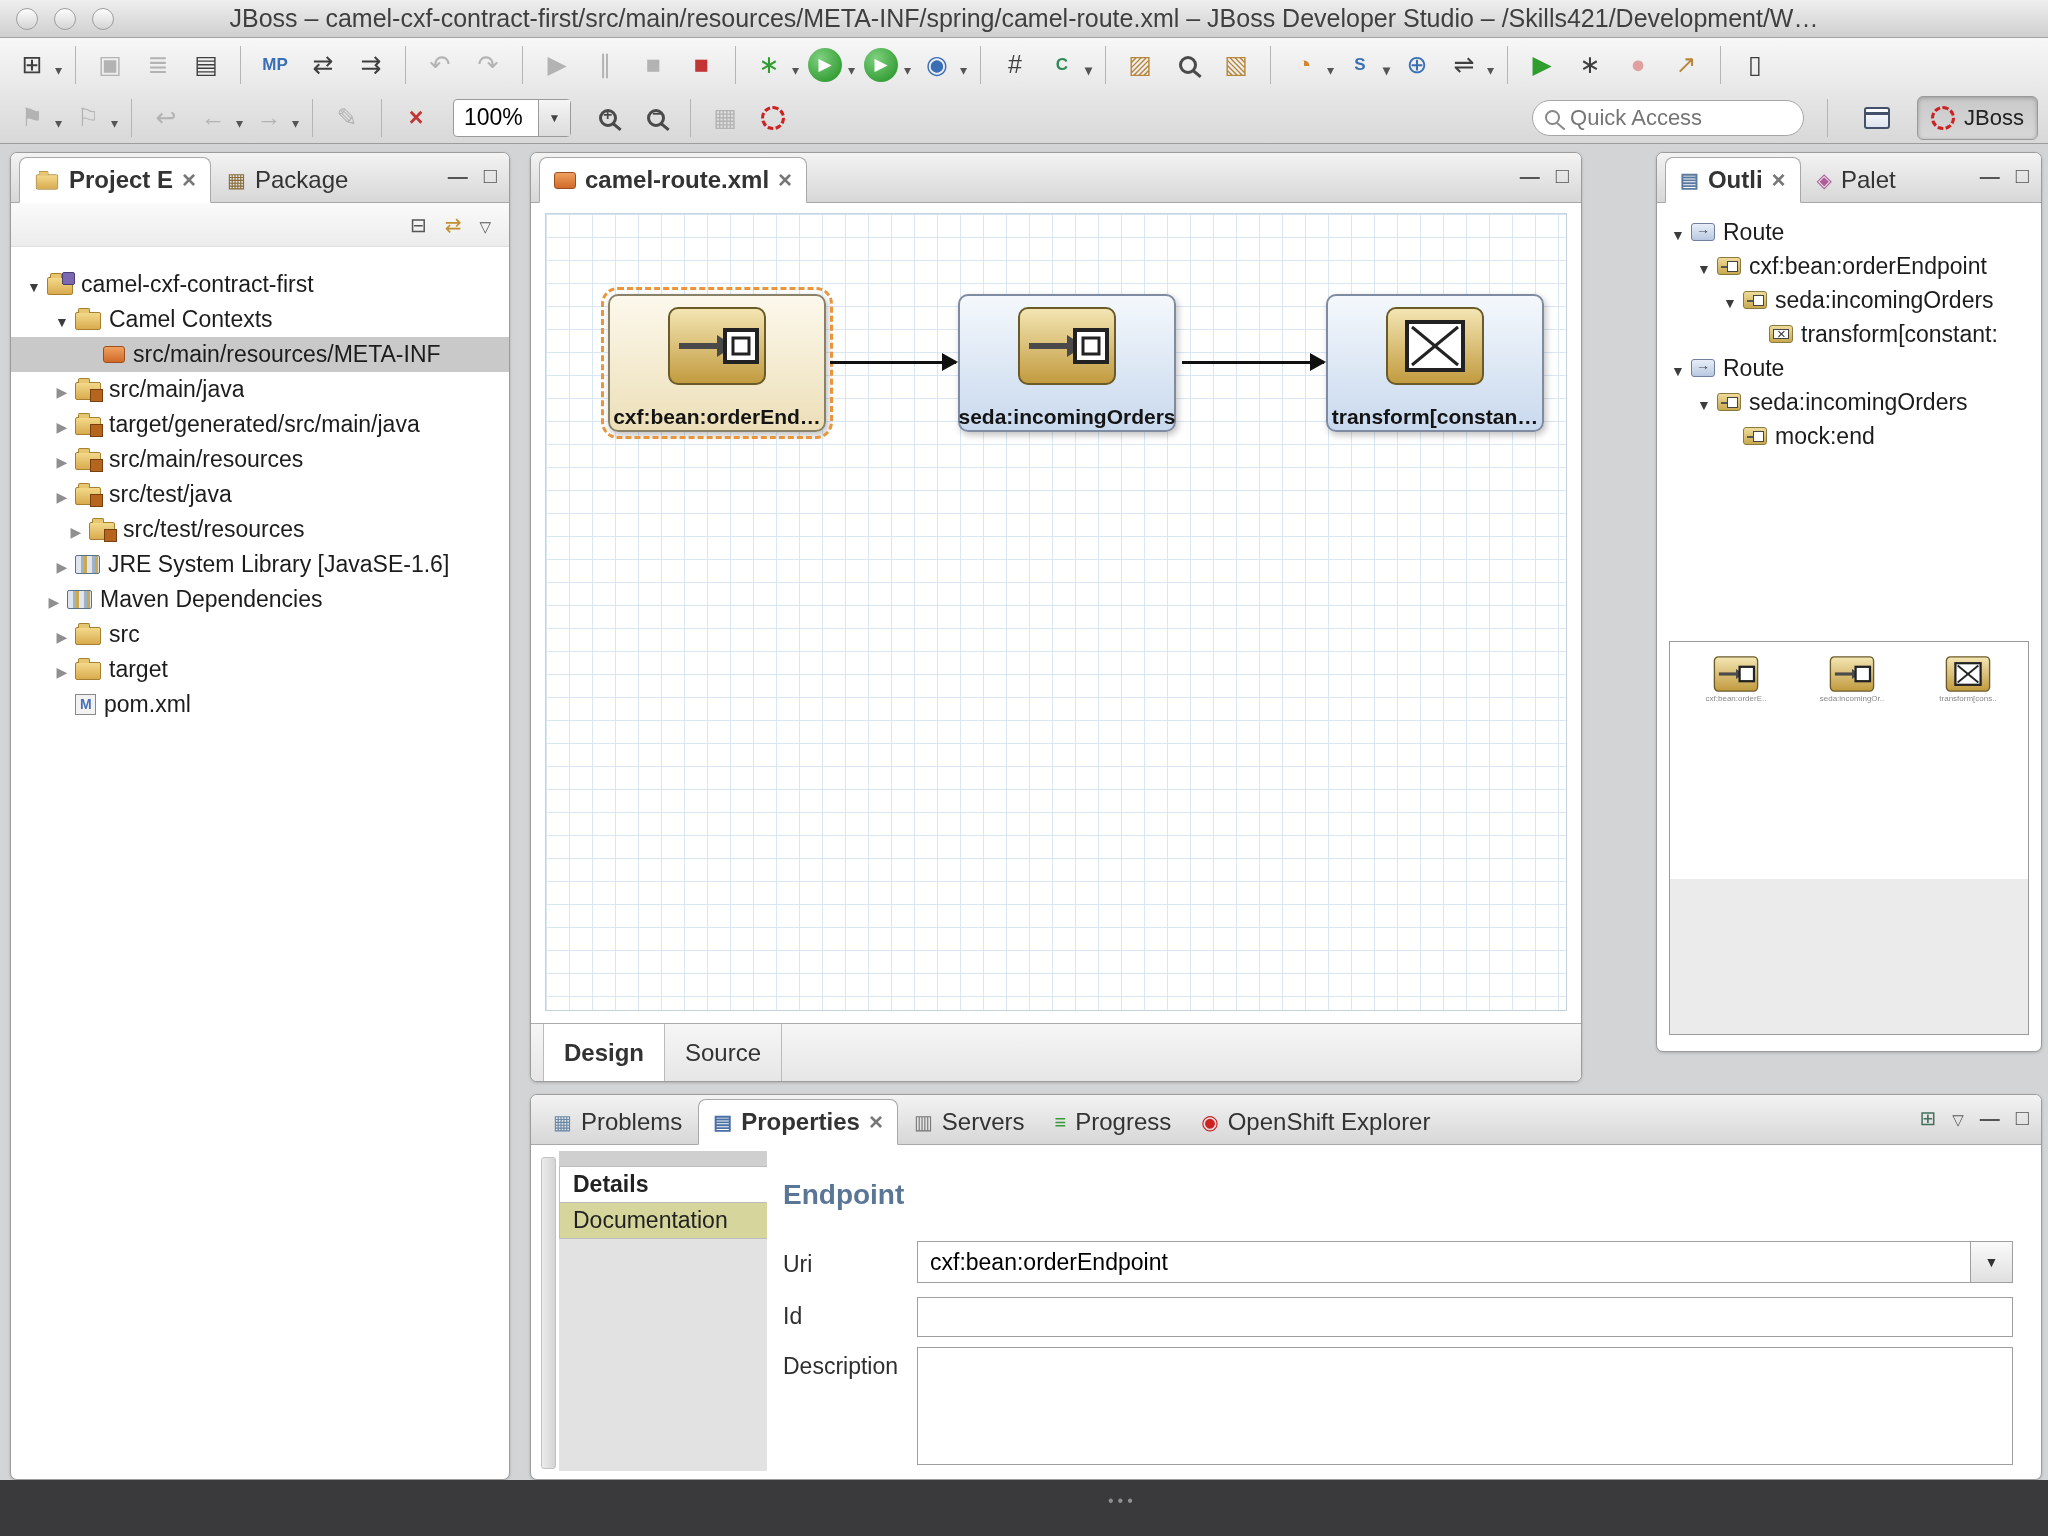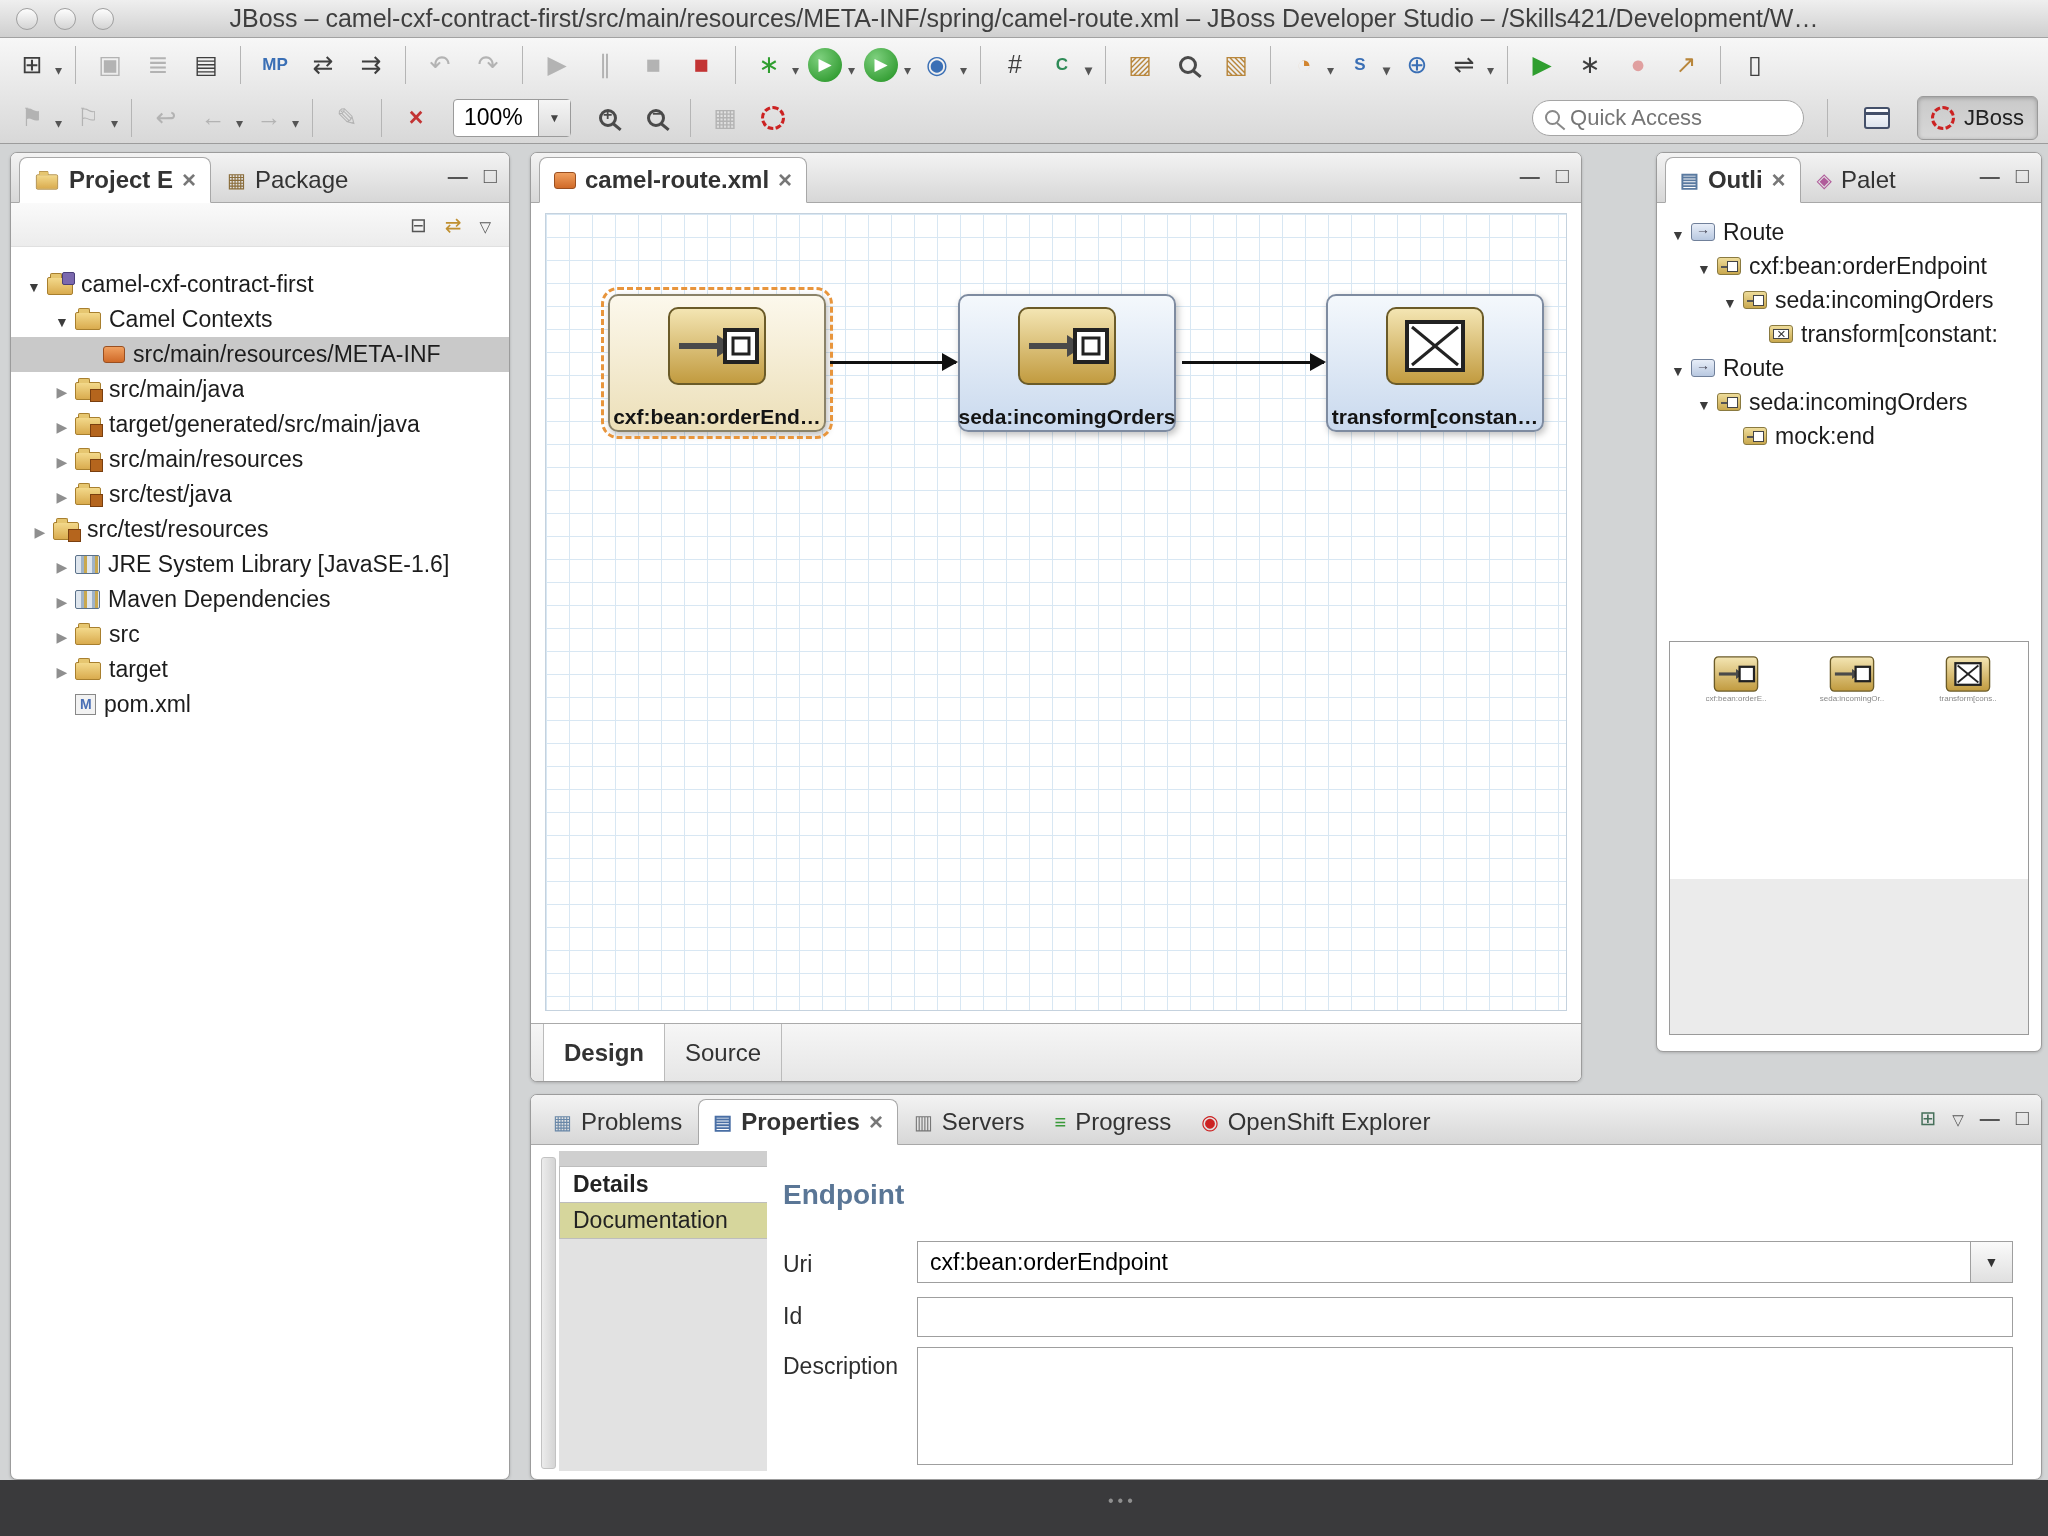--- a/index.html
+++ b/index.html
@@ -342,31 +342,31 @@
       <div class="ti" style="padding-left:38px">
         <span class="cr c"></span>
         <span class="ico-folder src"></span>
         <span class="tlabel">src/main/resources</span>
       </div>
       <div class="ti" style="padding-left:38px">
         <span class="cr c"></span>
         <span class="ico-folder src"></span>
         <span class="tlabel">src/test/java</span>
       </div>
-      <div class="ti" style="padding-left:16px">
+      <div class="ti" style="padding-left:52px">
         <span class="cr c"></span>
         <span class="ico-folder src"></span>
         <span class="tlabel">src/test/resources</span>
       </div>
       <div class="ti" style="padding-left:38px">
         <span class="cr c"></span>
         <span class="ico-lib"></span>
         <span class="tlabel">JRE System Library [JavaSE-1.6]</span>
       </div>
-      <div class="ti" style="padding-left:38px">
+      <div class="ti" style="padding-left:30px">
         <span class="cr c"></span>
         <span class="ico-lib"></span>
         <span class="tlabel">Maven Dependencies</span>
       </div>
       <div class="ti" style="padding-left:38px">
         <span class="cr c"></span>
         <span class="ico-folder"></span>
         <span class="tlabel">src</span>
       </div>
       <div class="ti" style="padding-left:38px">

